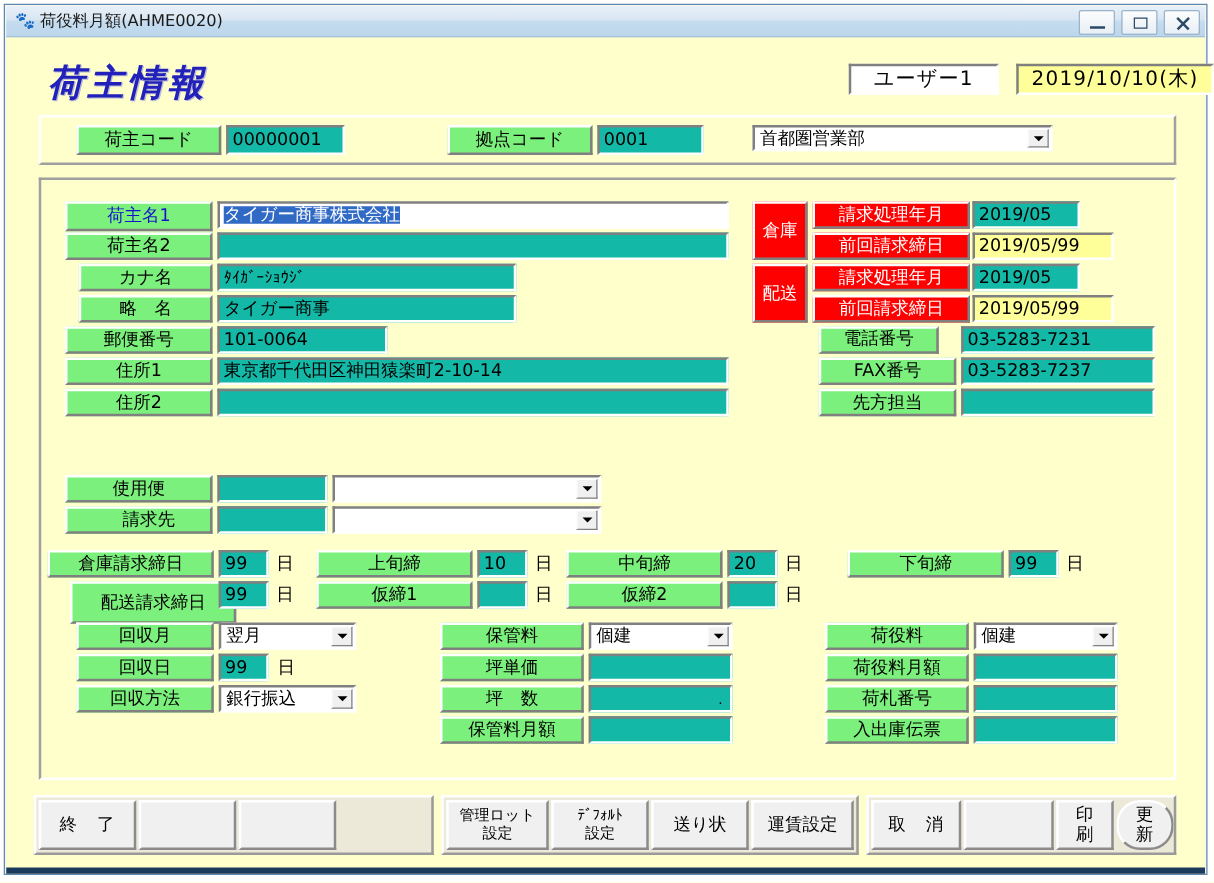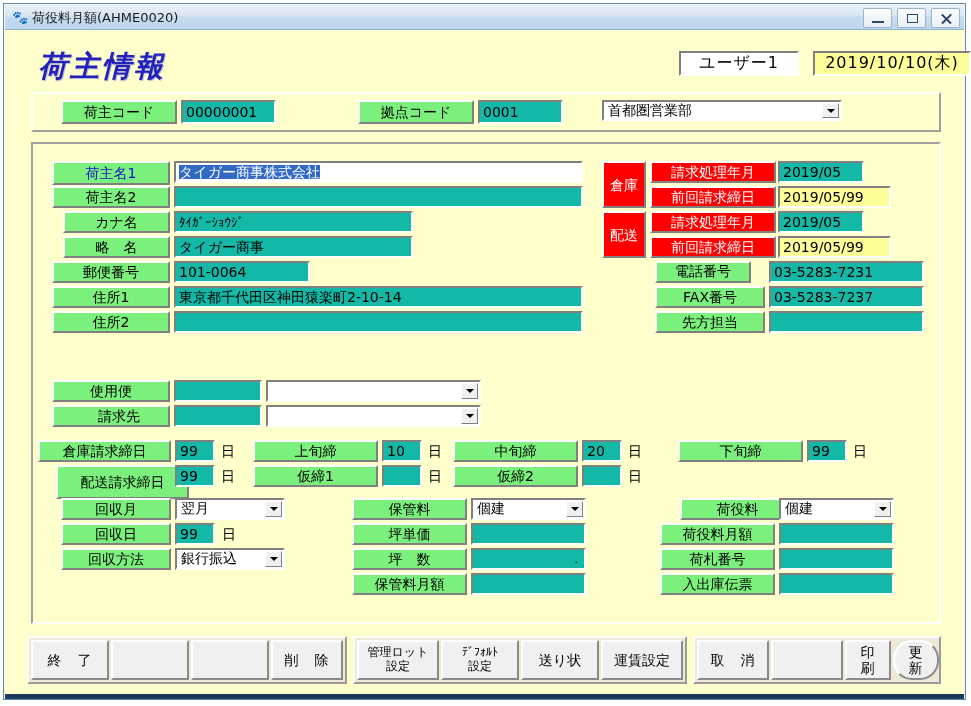--- a/index.html
+++ b/index.html
@@ -310,42 +310,41 @@
 
     <div class="lbl" style="left:347px;top:493px;width:115px;height:22px;">坪単価</div>
     <div class="fld" style="left:466px;top:493px;width:115px;height:22px;"></div>
 
     <div class="lbl" style="left:347px;top:518px;width:115px;height:22px;">坪　数</div>
     <div class="fld" style="left:466px;top:518px;width:115px;height:22px;justify-content:flex-end;padding-right:6px;font-size:11px;">.</div>
 
     <div class="lbl" style="left:347px;top:543px;width:115px;height:22px;">保管料月額</div>
     <div class="fld" style="left:466px;top:543px;width:115px;height:22px;"></div>
 
-    <div class="lbl" style="left:655px;top:468px;width:115px;height:22px;margin-left:20px;">荷役料</div>
+    <div class="lbl" style="left:655px;top:468px;width:115px;height:22px;">荷役料</div>
     <div class="combo" style="left:774px;top:468px;width:115px;height:22px;">
       <span class="ctext">個建</span>
       <span class="carrow">
           <i class="tri"></i>
         </span>
     </div>
 
     <div class="lbl" style="left:655px;top:493px;width:115px;height:22px;">荷役料月額</div>
     <div class="fld" style="left:774px;top:493px;width:115px;height:22px;"></div>
 
     <div class="lbl" style="left:655px;top:518px;width:115px;height:22px;">荷札番号</div>
     <div class="fld" style="left:774px;top:518px;width:115px;height:22px;"></div>
 
     <div class="lbl" style="left:655px;top:543px;width:115px;height:22px;">入出庫伝票</div>
     <div class="fld" style="left:774px;top:543px;width:115px;height:22px;"></div>
 
     <div class="btngroup" style="left:22px;top:606px;width:320px;height:48px;"></div>
     <div class="btn" style="left:26px;top:610px;width:78px;height:40px;"><span class="disabled">終　了</span></div>
     <div class="btn" style="left:106px;top:610px;width:78px;height:40px;"></div>
     <div class="btn" style="left:186px;top:610px;width:78px;height:40px;"></div>
-    <div class="btn" style="left:266px;top:610px;width:72px;height:40px;">削　除</div>
 
     <div class="btngroup" style="left:348px;top:606px;width:334px;height:48px;"></div>
     <div class="btn small" style="left:352px;top:610px;width:82px;height:40px;">管理ロット
 設定</div>
     <div class="btn small" style="left:436px;top:610px;width:78px;height:40px;">ﾃﾞﾌｫﾙﾄ
 設定</div>
     <div class="btn small" style="left:516px;top:610px;width:78px;height:40px;font-size:14px;">送り状</div>
     <div class="btn small" style="left:596px;top:610px;width:82px;height:40px;font-size:14px;">運賃設定</div>
 
     <div class="btngroup" style="left:688px;top:606px;width:248px;height:48px;"></div>

